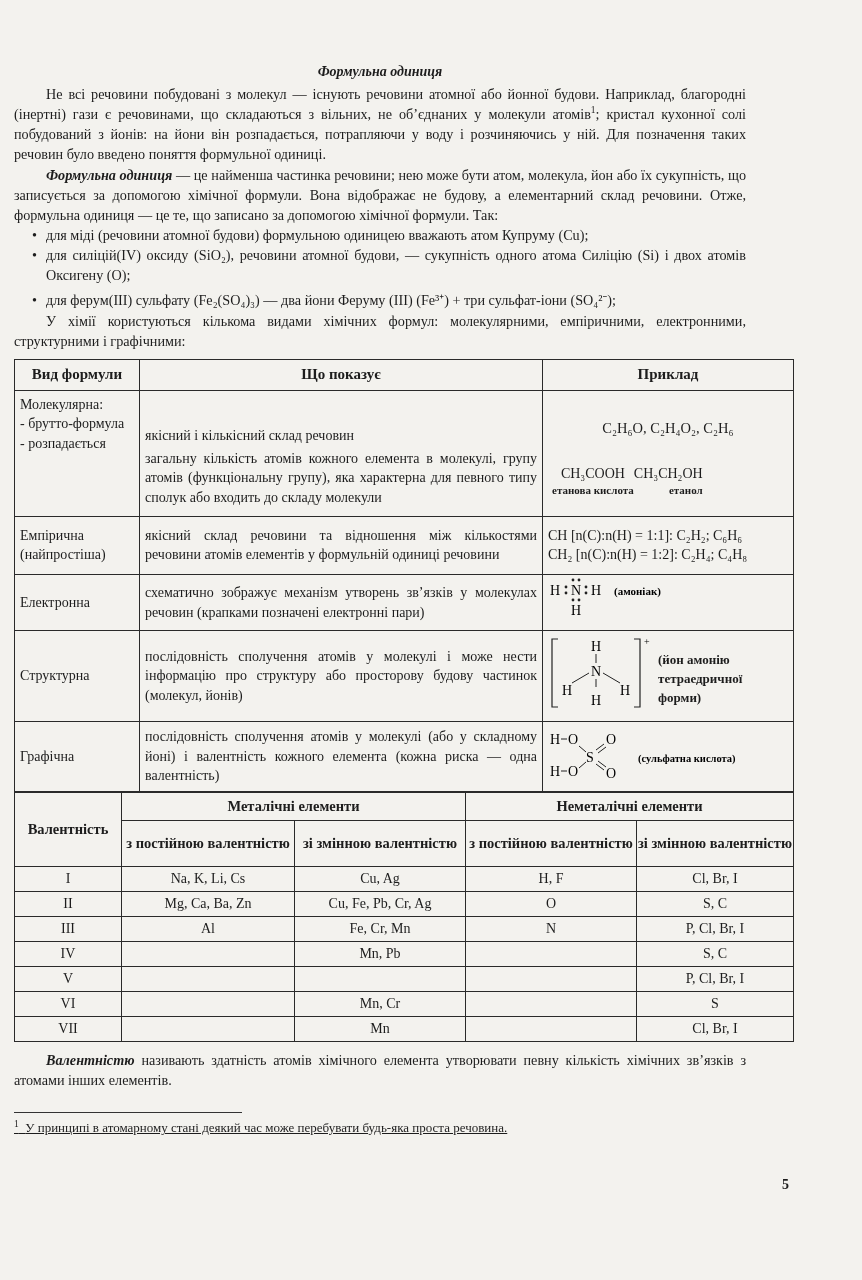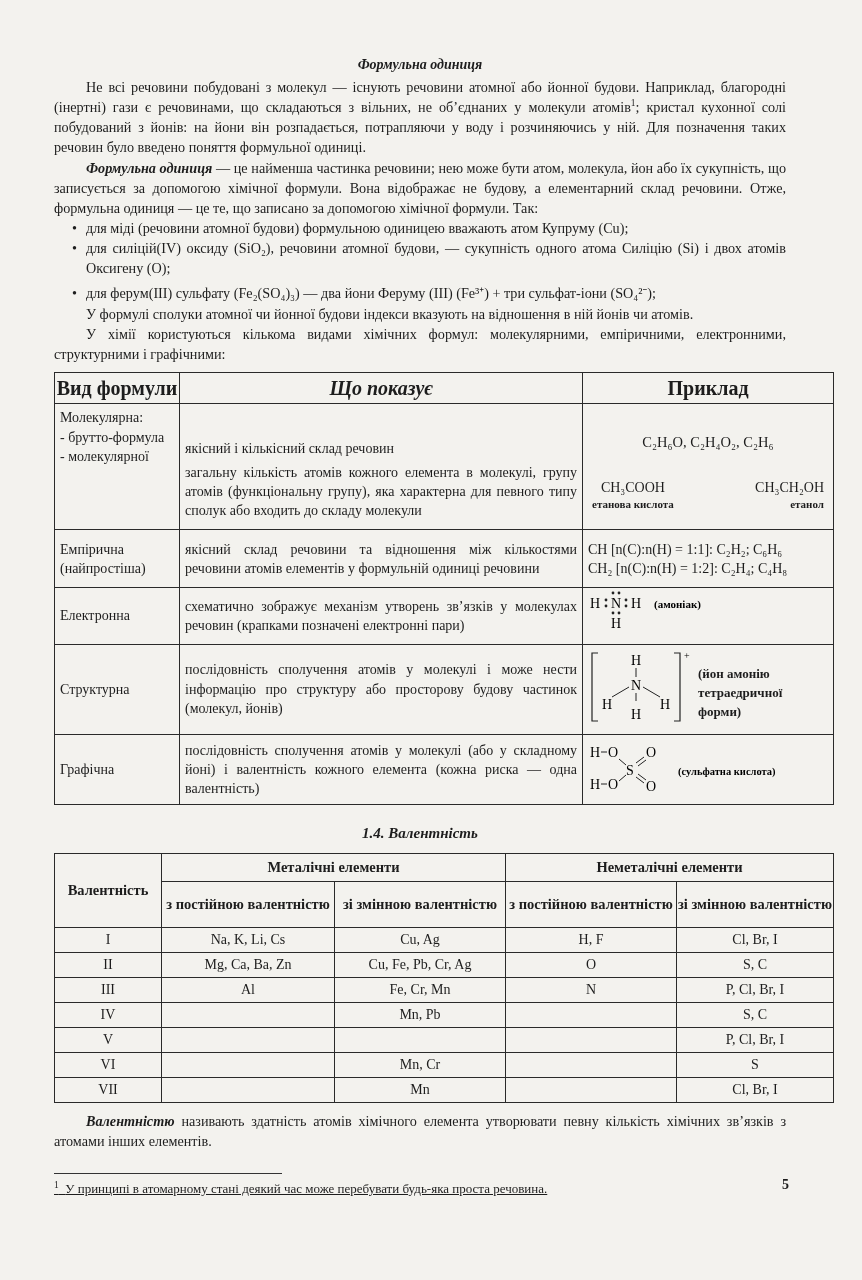--- a/index.html
+++ b/index.html
@@ -1,37 +1,37 @@
 <!DOCTYPE html>
 <html><head>
 <meta charset="utf-8">
 <style>
   html, body { margin: 0; padding: 0; }
   body {
     width: 862px; height: 1280px; background: #f3f2ee; color: #1d1d1d;
     font-family: "Liberation Serif", serif; font-size: 14.2px; line-height: 1.42;
     position: relative; overflow: hidden;
   }
-  .page { position: absolute; left: 14px; top: 55px; width: 732px; margin-left: 40px; }
+  .page { position: absolute; left: 14px; top: 62px; width: 732px; }
   .title { text-align: center; font-weight: bold; font-style: italic; font-size: 14px; margin: 0 0 2px 0; }
   p { margin: 0; text-align: justify; }
   .ind { text-indent: 32px; }
   .it { }
   .bi { font-weight: bold; font-style: italic; }
   .bullet { padding-left: 32px; text-indent: -0px; position: relative; }
   .bullet::before { content: "•"; position: absolute; left: 18px; }
   .bullet.gap { margin-top: 5px; }
   sub, sup { font-size: 9.5px; line-height: 0; }
   table { border-collapse: collapse; width: 780px; }
   td, th { border: 1.5px solid #2a2a2a; vertical-align: middle; }
   table.forms { margin-top: 8px; font-size: 14px; }
-  table.forms th { height: 28px; font-family: "Liberation Serif", serif; font-size: 20px; }
+  table.forms th { height: 28px; font-family: "Liberation Serif", serif; font-size: 15px; }
   table.forms td { padding: 2px 5px; line-height: 1.38; }
   .c1 { width: 122px; }
-  .c2 { width: 400px; font-style: italic; }
+  .c2 { width: 400px; }
   .ex { text-align: center; }
   .small { font-size: 11px; font-weight: bold; }
   .sec-title { text-align: center; font-weight: bold; font-style: italic; font-size: 15px; margin: 18px 0 8px 0; }
   table.val td, table.val th { text-align: center; font-size: 14px; }
   table.val th { font-family: "Liberation Serif", serif; font-size: 14.5px; font-weight: bold; }
   table.val tr.r td { height: 24px; padding: 0; }
   .foot-line { width: 228px; border-top: 1px solid #333; margin: 22px 0 6px 0; }
   .footnote { font-size: 13px; text-decoration: underline; }
   .pnum { position: absolute; left: 782px; top: 1175px; font-size: 14px; font-weight: bold; }
   .chem { font-size: 14px; }
@@ -43,44 +43,43 @@
   <div class="title">Формульна одиниця</div>
 
   <p class="ind"><span>Не всі речовини побудовані з молекул — існують речовини атомної або йонної будови. Наприклад, благородні (інертні) гази є речовинами, що складаються з вільних, не об’єднаних у молекули атомів</span><sup>1</sup><span>; кристал кухонної солі побудований з йонів: на йони він розпадається, потрапляючи у воду і розчиняючись у ній. Для позначення таких речовин було введено поняття </span><span class="it">формульної одиниці</span><span>.</span></p>
 
   <p class="ind"><span class="bi">Формульна одиниця</span><span class="it"> — це найменша частинка речовини; нею може бути атом, молекула, йон або їх сукупність, що записується за допомогою хімічної формули</span><span>. Вона відображає не будову, а елементарний склад речовини. Отже, формульна одиниця — це те, що записано за допомогою хімічної формули. Так:</span></p>
 
   <p class="bullet">для міді (речовини атомної будови) формульною одиницею вважають атом Купруму (Cu);</p>
   <p class="bullet">для силіцій(IV) оксиду (SiO₂), речовини атомної будови, — сукупність одного атома Силіцію (Si) і двох атомів Оксигену (O);</p>
   <p class="bullet gap">для ферум(III) сульфату (Fe₂(SO₄)₃) — два йони Феруму (III) (Fe³⁺)  + три сульфат-іони (SO₄²⁻);</p>
 
-  <p class="ind">У формулі сполуки атомної чи йонної будови індекси вказують на відношення в ній йонів чи атомів.</p>
   <p class="ind"><span>У хімії користуються кількома видами хімічних формул: </span><span class="it">молекулярними, емпіричними, електронними, структурними і графічними</span><span>:</span></p>
 
   <table class="forms">
     <tbody>
         <tr>
       <th class="c1">Вид формули</th>
       <th class="c2">Що показує</th>
       <th>Приклад</th>
     </tr>
 
     <tr style="height:126px">
       <td style="vertical-align:top; padding-top:4px">
         <div>Молекулярна:</div>
         <div>- брутто-формула</div>
-        <div>- молекулярної</div>
+        <div>- розпадається</div>
       </td>
       <td style="padding-top:28px">
         <div style="margin-bottom:4px">якісний і кількісний склад речовин</div>
         <div style="text-align:justify">загальну кількість атомів кожного елемента в молекулі, групу атомів (функціональну групу), яка характерна для певного типу сполук або входить до складу молекули</div>
       </td>
       <td class="ex chem">
         <div style="margin:10px 0 26px 0; font-size:14.5px">C₂H₆O,  C₂H₄O₂,  C₂H₆</div>
-        <div style="display:flex; justify-content:space-between; padding:0 4px">
+        <div style="display:flex; padding:0 4px">
           <div style="text-align:center">
                 <div>CH₃COOH</div>
                 <div class="small">етанова кислота</div>
               </div>
           <div style="text-align:right">
                 <div>CH₃CH₂OH</div>
                 <div class="small">етанол</div>
               </div>
         </div>
       </td>
@@ -164,21 +163,20 @@
               <line x1="50" y1="37" x2="58" y2="43" stroke="#222"></line>
           <text x="58" y="20" font-family="Liberation Serif, serif" font-size="14">O</text>
           <text x="58" y="54" font-family="Liberation Serif, serif" font-size="14">O</text>
           <text x="90" y="38" font-family="Liberation Serif, serif" font-size="10.5" font-weight="bold">(сульфатна кислота)</text>
         </svg>
       </td>
     </tr>
   </tbody>
     </table>
 
-  <div class="sec-title">1.4. Валентність</div>
 
   <table class="val">
     <tbody>
         <tr style="height:28px">
       <th rowspan="2" style="width:104px">Валентність</th>
       <th colspan="2">Металічні елементи</th>
       <th colspan="2">Неметалічні елементи</th>
     </tr>
     <tr style="height:46px">
       <th style="width:170px">з постійною валентністю</th>

